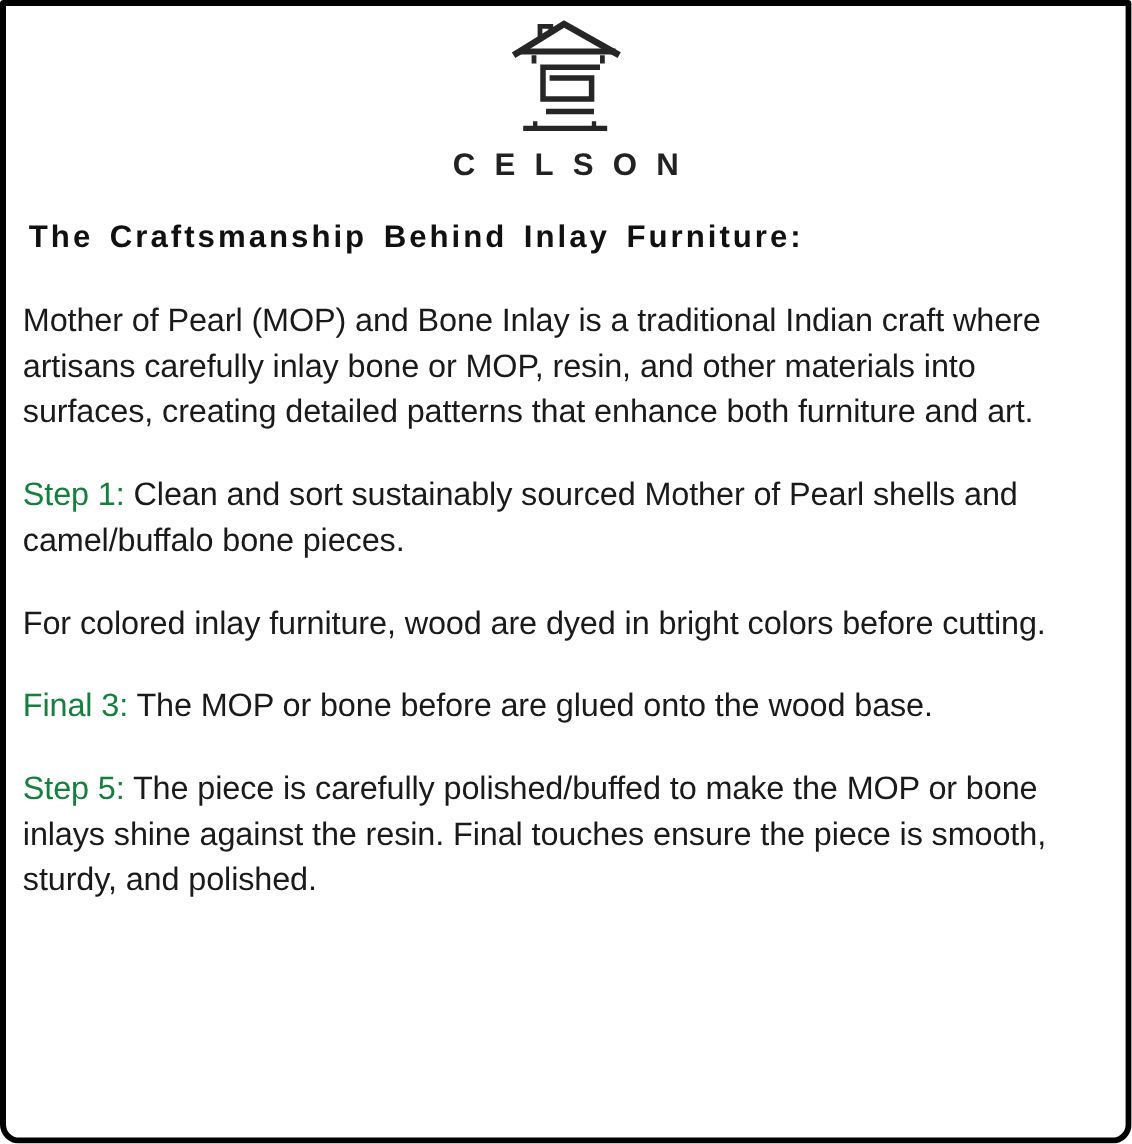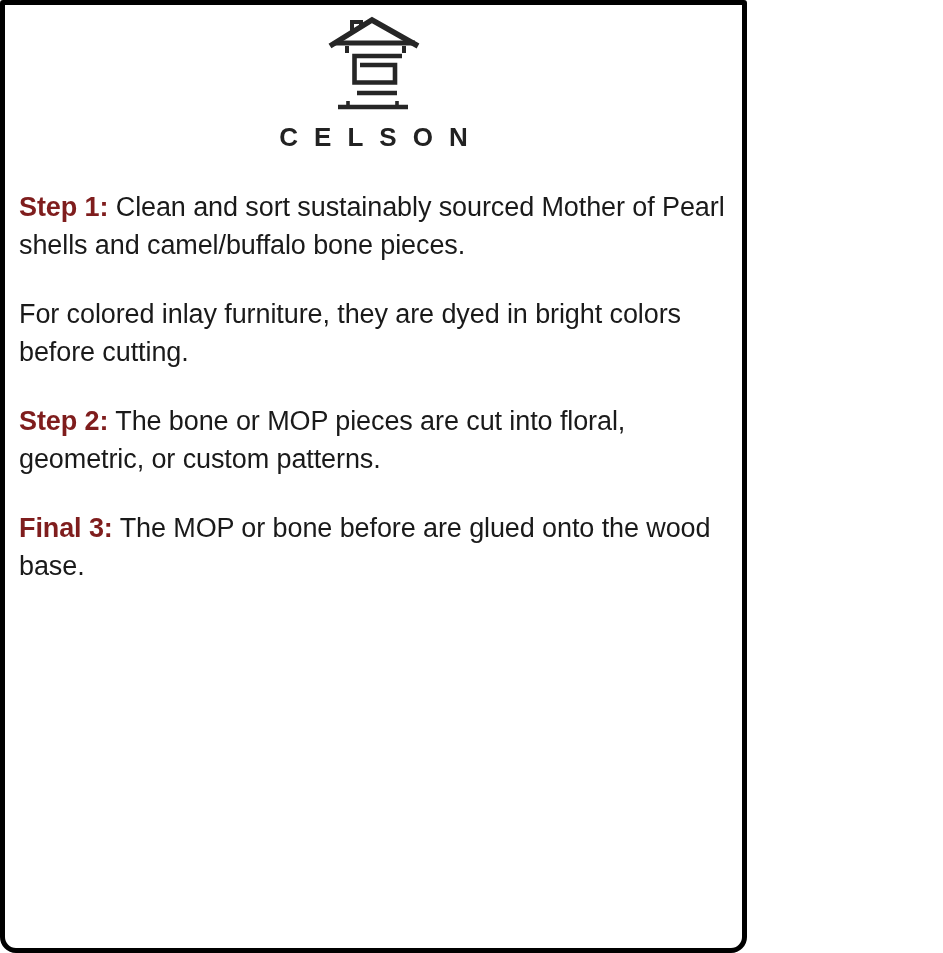--- a/index.html
+++ b/index.html
@@ -8,21 +8,21 @@
     --bg:#ffffff;
   }
   *{ box-sizing:border-box; }
   html,body{ margin:0; padding:0; background:var(--bg); }
   body{
     width:943px; height:953px;
     font-family:"Liberation Sans", sans-serif;
     color:var(--text);
   }
   .card{
-    width:747px; height:953px;
+    width:943px; height:953px;
     border:5px solid var(--border);
     border-radius:3px 3px 16px 16px;
     padding:6px 14px 0 14px;
     overflow:hidden;
     background:var(--bg);
   }
   .logo{
     display:block;
     margin:2px auto 0 auto;
     width:94px; height:97px;
@@ -48,21 +48,21 @@
   }
   .paragraphs{ margin-top:6px; }
   .paragraphs p{
     margin:31px 0;
     font-size:27px;
     line-height:38px;
     letter-spacing:-0.1px;
     color:var(--text);
   }
   .paragraphs p:first-child{ margin-top:38px; }
-  .paragraphs p b{ font-weight:700; color:#7f1d1d; }
+  .paragraphs p b{ font-weight:400; color:#15803d; }
 </style>
 </head>
 <body>
 
 <div class="card">
 
   <svg class="logo" viewBox="0 0 94 97" fill="none" xmlns="http://www.w3.org/2000/svg" stroke="#262626" stroke-linecap="butt" stroke-linejoin="miter">
 
     <path d="M3,33 L45,7 L91,33" stroke-width="5.5"></path>
 
@@ -77,27 +77,29 @@
 
     <line x1="30" y1="80" x2="70" y2="80" stroke-width="4.6"></line>
 
     <line x1="21" y1="88" x2="21" y2="93" stroke-width="3.6"></line>
     <line x1="70" y1="88" x2="70" y2="93" stroke-width="3.6"></line>
     <line x1="11" y1="94" x2="81" y2="94" stroke-width="4.4"></line>
   </svg>
 
   <div class="brand">CELSON</div>
 
+  <h1 class="heading">The Craftsmanship Behind Inlay Furniture:</h1>
 
   <div class="paragraphs">
+  <p><b></b><span>Mother of Pearl (MOP) and Bone Inlay is a traditional Indian craft where artisans carefully inlay bone or MOP, resin, and other materials into surfaces, creating detailed patterns that enhance both furniture and art.</span></p>
 
   <p><b>Step 1:</b><span> Clean and sort sustainably sourced Mother of Pearl shells and camel/buffalo bone pieces.</span></p>
 
-  <p><b></b><span>For colored inlay furniture, they are dyed in bright colors before cutting.</span></p>
+  <p><b></b><span>For colored inlay furniture, wood are dyed in bright colors before cutting.</span></p>
 
-  <p><b>Step 2:</b><span> The bone or MOP pieces are cut into floral, geometric, or custom patterns.</span></p>
 
   <p><b>Final 3:</b><span> The MOP or bone before are glued onto the wood base.</span></p>
 
 
+  <p><b>Step 5:</b><span> The piece is carefully polished/buffed to make the MOP or bone inlays shine against the resin. Final touches ensure the piece is smooth, sturdy, and polished.</span></p>
 </div>
 
 </div>
 
 </body></html>

